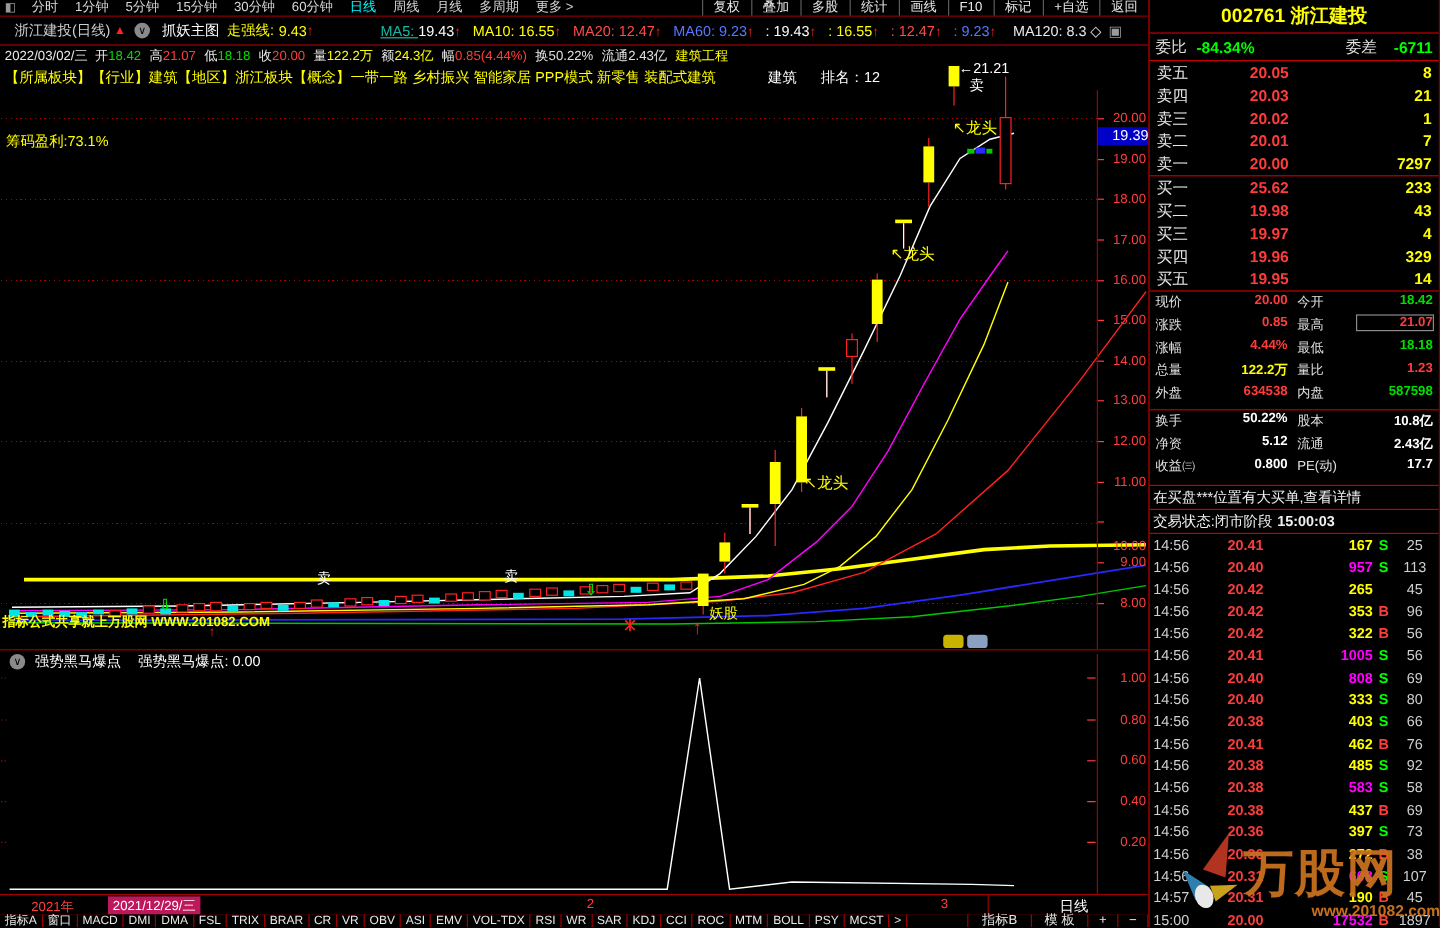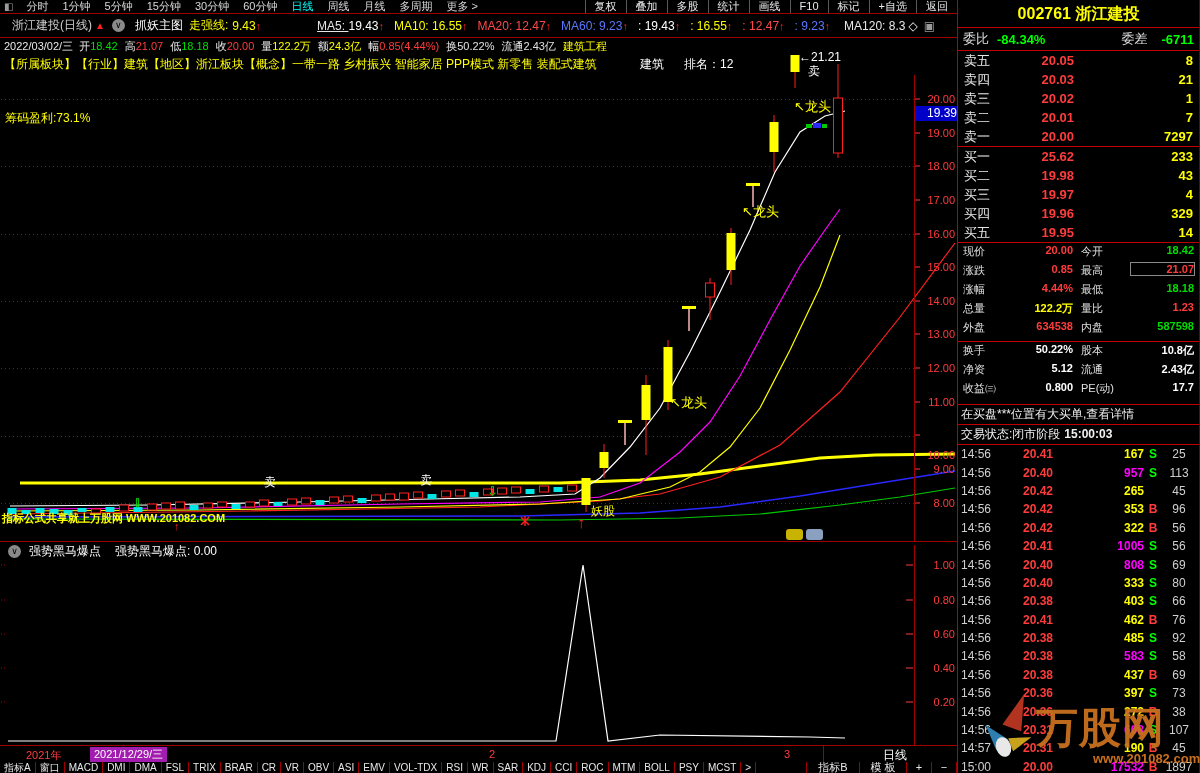--- a/index.html
+++ b/index.html
@@ -49,21 +49,21 @@
   .vline{position:absolute;width:1px;background:#a00000;z-index:3;}
   .hline{position:absolute;height:1px;background:#a00000;z-index:3;}
   
   #sub-header{position:absolute;left:4px;top:544px;height:15px;display:flex;align-items:center;z-index:6;font-size:12px;}
   #sub-name{color:#ffffff;margin-left:4px;}
   #sub-value{color:#ffffff;margin-left:14px;}
   
   #date-row{position:absolute;left:0;top:745px;width:957px;height:16px;border-top:1px solid #a00000;
             border-bottom:1px solid #a00000;z-index:6;background:#000;font-size:11px;}
   #dx-year{position:absolute;left:26px;top:2px;color:#ff3c3c;}
-  #dx-sel{position:absolute;left:90px;top:1px;background:#a21caf;color:#fff;padding:0 4px;}
+  #dx-sel{position:absolute;left:90px;top:1px;background:#be185d;color:#fff;padding:0 4px;}
   #dx-m2{position:absolute;left:489px;top:2px;color:#ff3c3c;}
   #dx-m3{position:absolute;left:784px;top:2px;color:#ff3c3c;}
   #dx-sep{position:absolute;left:823px;top:0;width:1px;height:16px;background:#a00000;}
   #dx-period{position:absolute;left:860px;top:1px;width:70px;text-align:center;color:#fff;font-size:12px;}
   
   #tab-row{position:absolute;left:0;top:762px;width:957px;height:11px;display:flex;z-index:6;background:#000;}
   .tab{border-right:1px solid #a00000;color:#e8e8e8;font-size:10px;line-height:11px;padding:0 4px;white-space:nowrap;}
   .tab-spacer{flex:1;border-right:1px solid #a00000;}
   .tabr{border-right:1px solid #a00000;color:#e8e8e8;font-size:11px;line-height:11px;text-align:center;}
   
@@ -272,21 +272,21 @@
 
   <div id="info-bar">
     <span id="stock-name">浙江建投(日线)</span>
     <span class="red-up">▲</span>
     <span class="cicon">∨</span>
     <span id="tool-name">抓妖主图</span>
     <span class="yellow">走强线:</span>
     <span class="yellow" style="margin-left:4px">9.43</span>
     <span class="up">↑</span>
     <div id="ma-list">
-        <span class="ma-item"><span style="color: #e5e5e5; text-decoration: underline;">MA5: </span><span style="color: rgb(255, 255, 255);">19.43</span><span class="up">↑</span></span>
+        <span class="ma-item"><span style="color: #14b8a6; text-decoration: underline;">MA5: </span><span style="color: rgb(255, 255, 255);">19.43</span><span class="up">↑</span></span>
         <span class="ma-item"><span style="color: rgb(255, 255, 0);">MA10: </span><span style="color: rgb(255, 255, 0);">16.55</span><span class="up">↑</span></span>
         <span class="ma-item"><span style="color: rgb(255, 74, 74);">MA20: </span><span style="color: rgb(255, 74, 74);">12.47</span><span class="up">↑</span></span>
         <span class="ma-item"><span style="color: rgb(90, 120, 255);">MA60: </span><span style="color: rgb(90, 120, 255);">9.23</span><span class="up">↑</span></span>
         <span class="ma-item"><span style="color: rgb(255, 255, 255);">: </span><span style="color: rgb(255, 255, 255);">19.43</span><span class="up">↑</span></span>
         <span class="ma-item"><span style="color: rgb(255, 255, 0);">: </span><span style="color: rgb(255, 255, 0);">16.55</span><span class="up">↑</span></span>
         <span class="ma-item"><span style="color: rgb(255, 74, 74);">: </span><span style="color: rgb(255, 74, 74);">12.47</span><span class="up">↑</span></span>
         <span class="ma-item"><span style="color: rgb(90, 120, 255);">: </span><span style="color: rgb(90, 120, 255);">9.23</span><span class="up">↑</span></span>
       </div>
     <span id="ma120"><span>MA120:</span> <span>8.3</span></span>
     <span style="color:#e8e8e8;margin-left:3px">◇</span>

